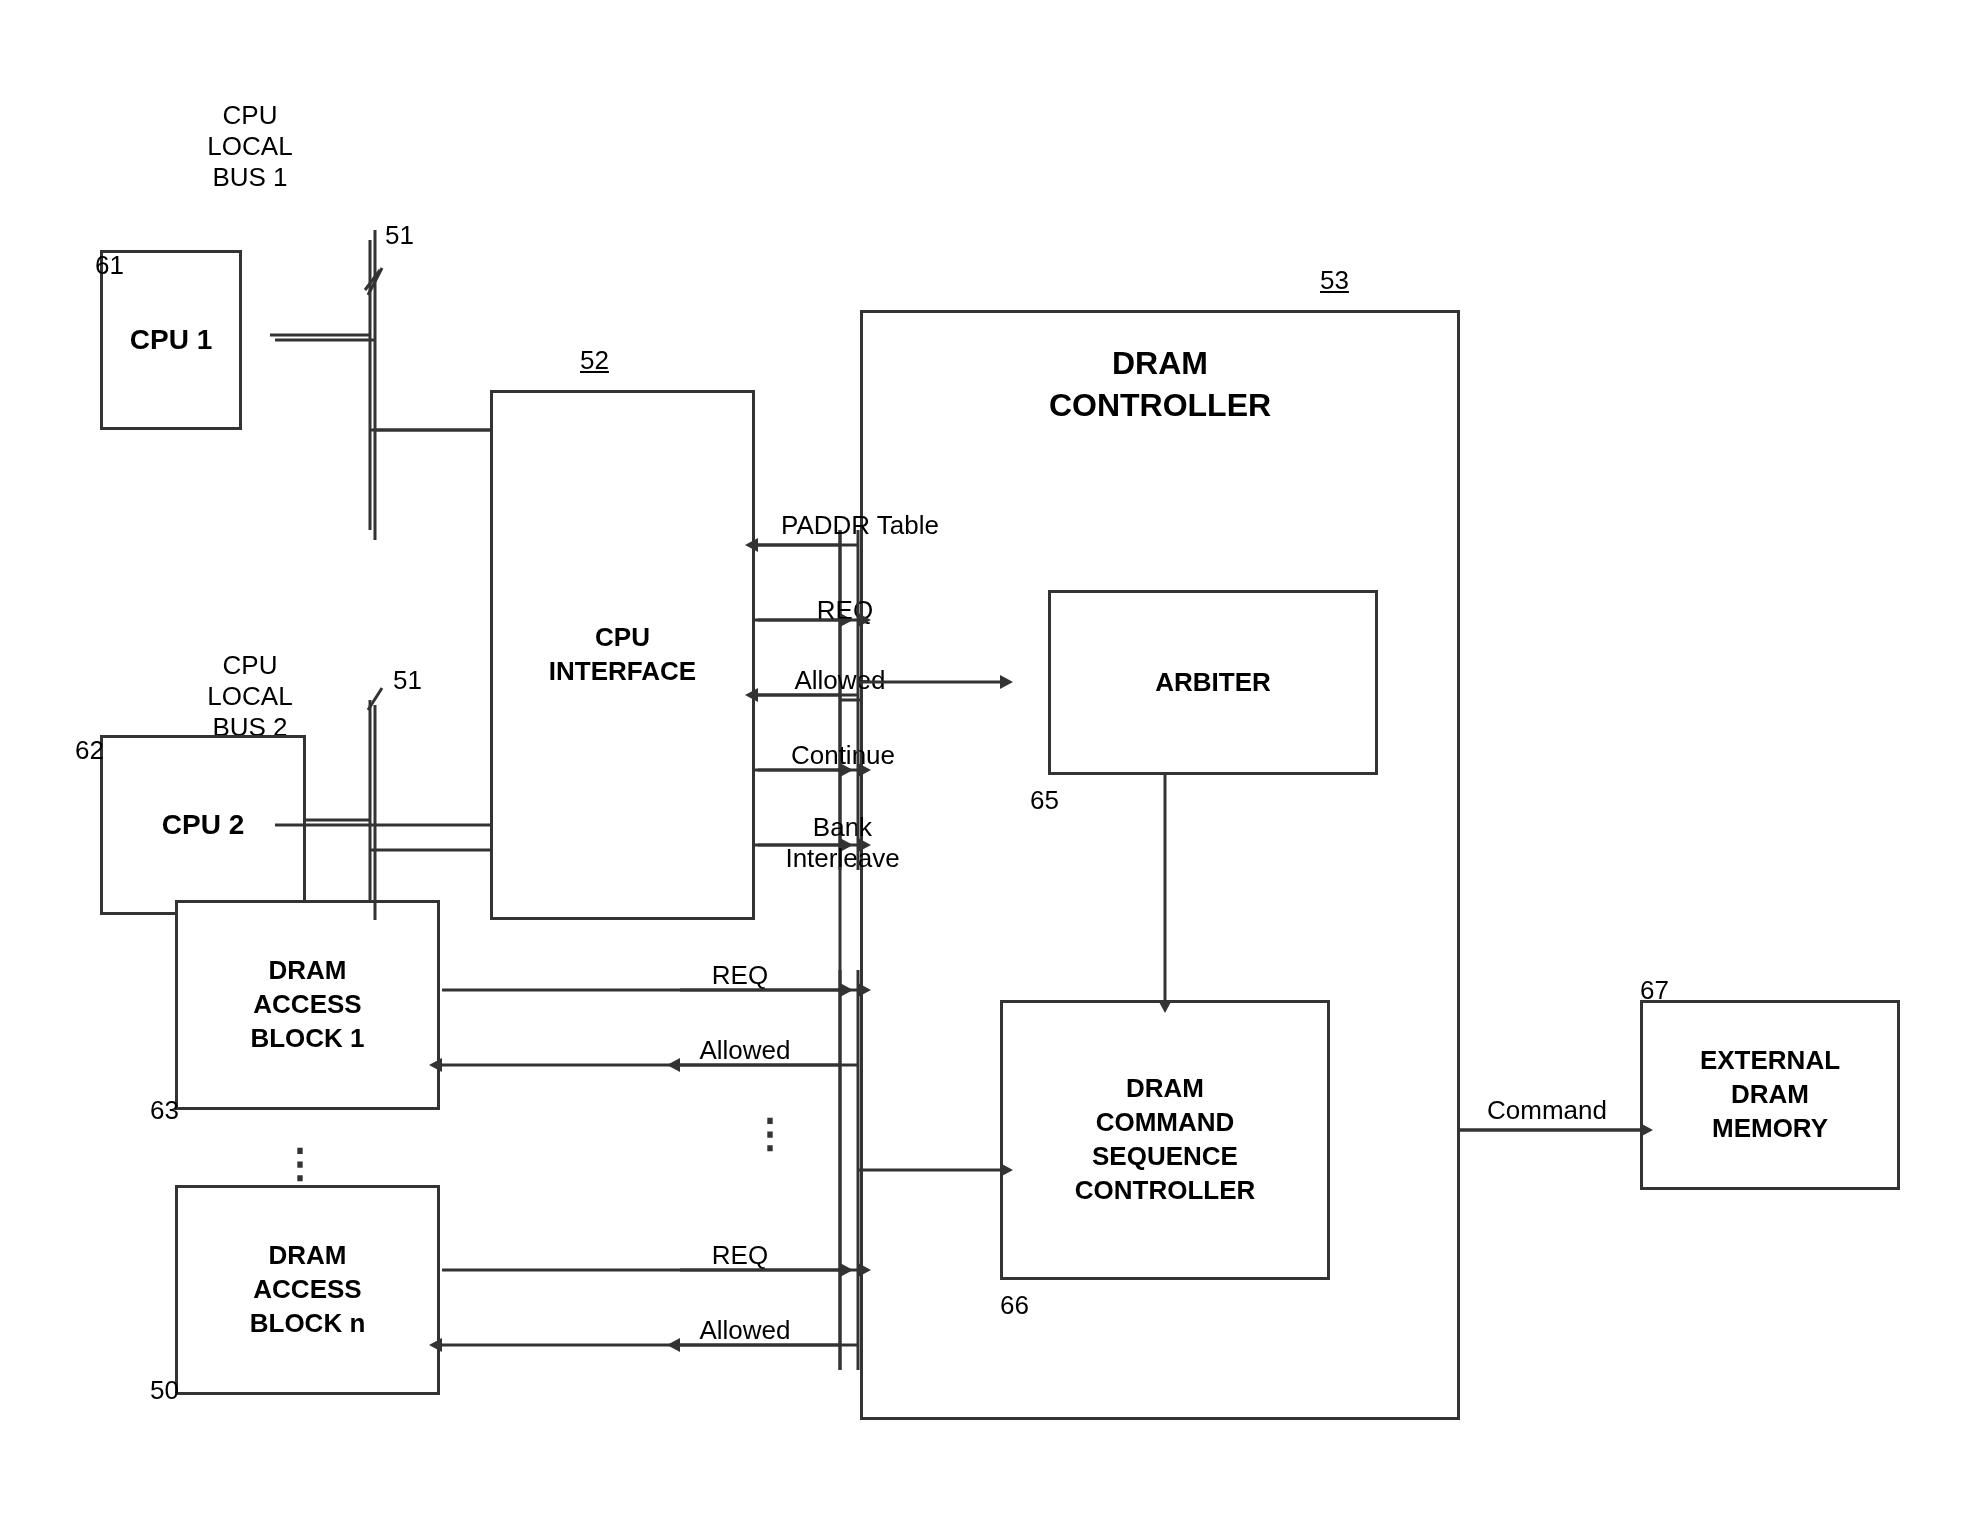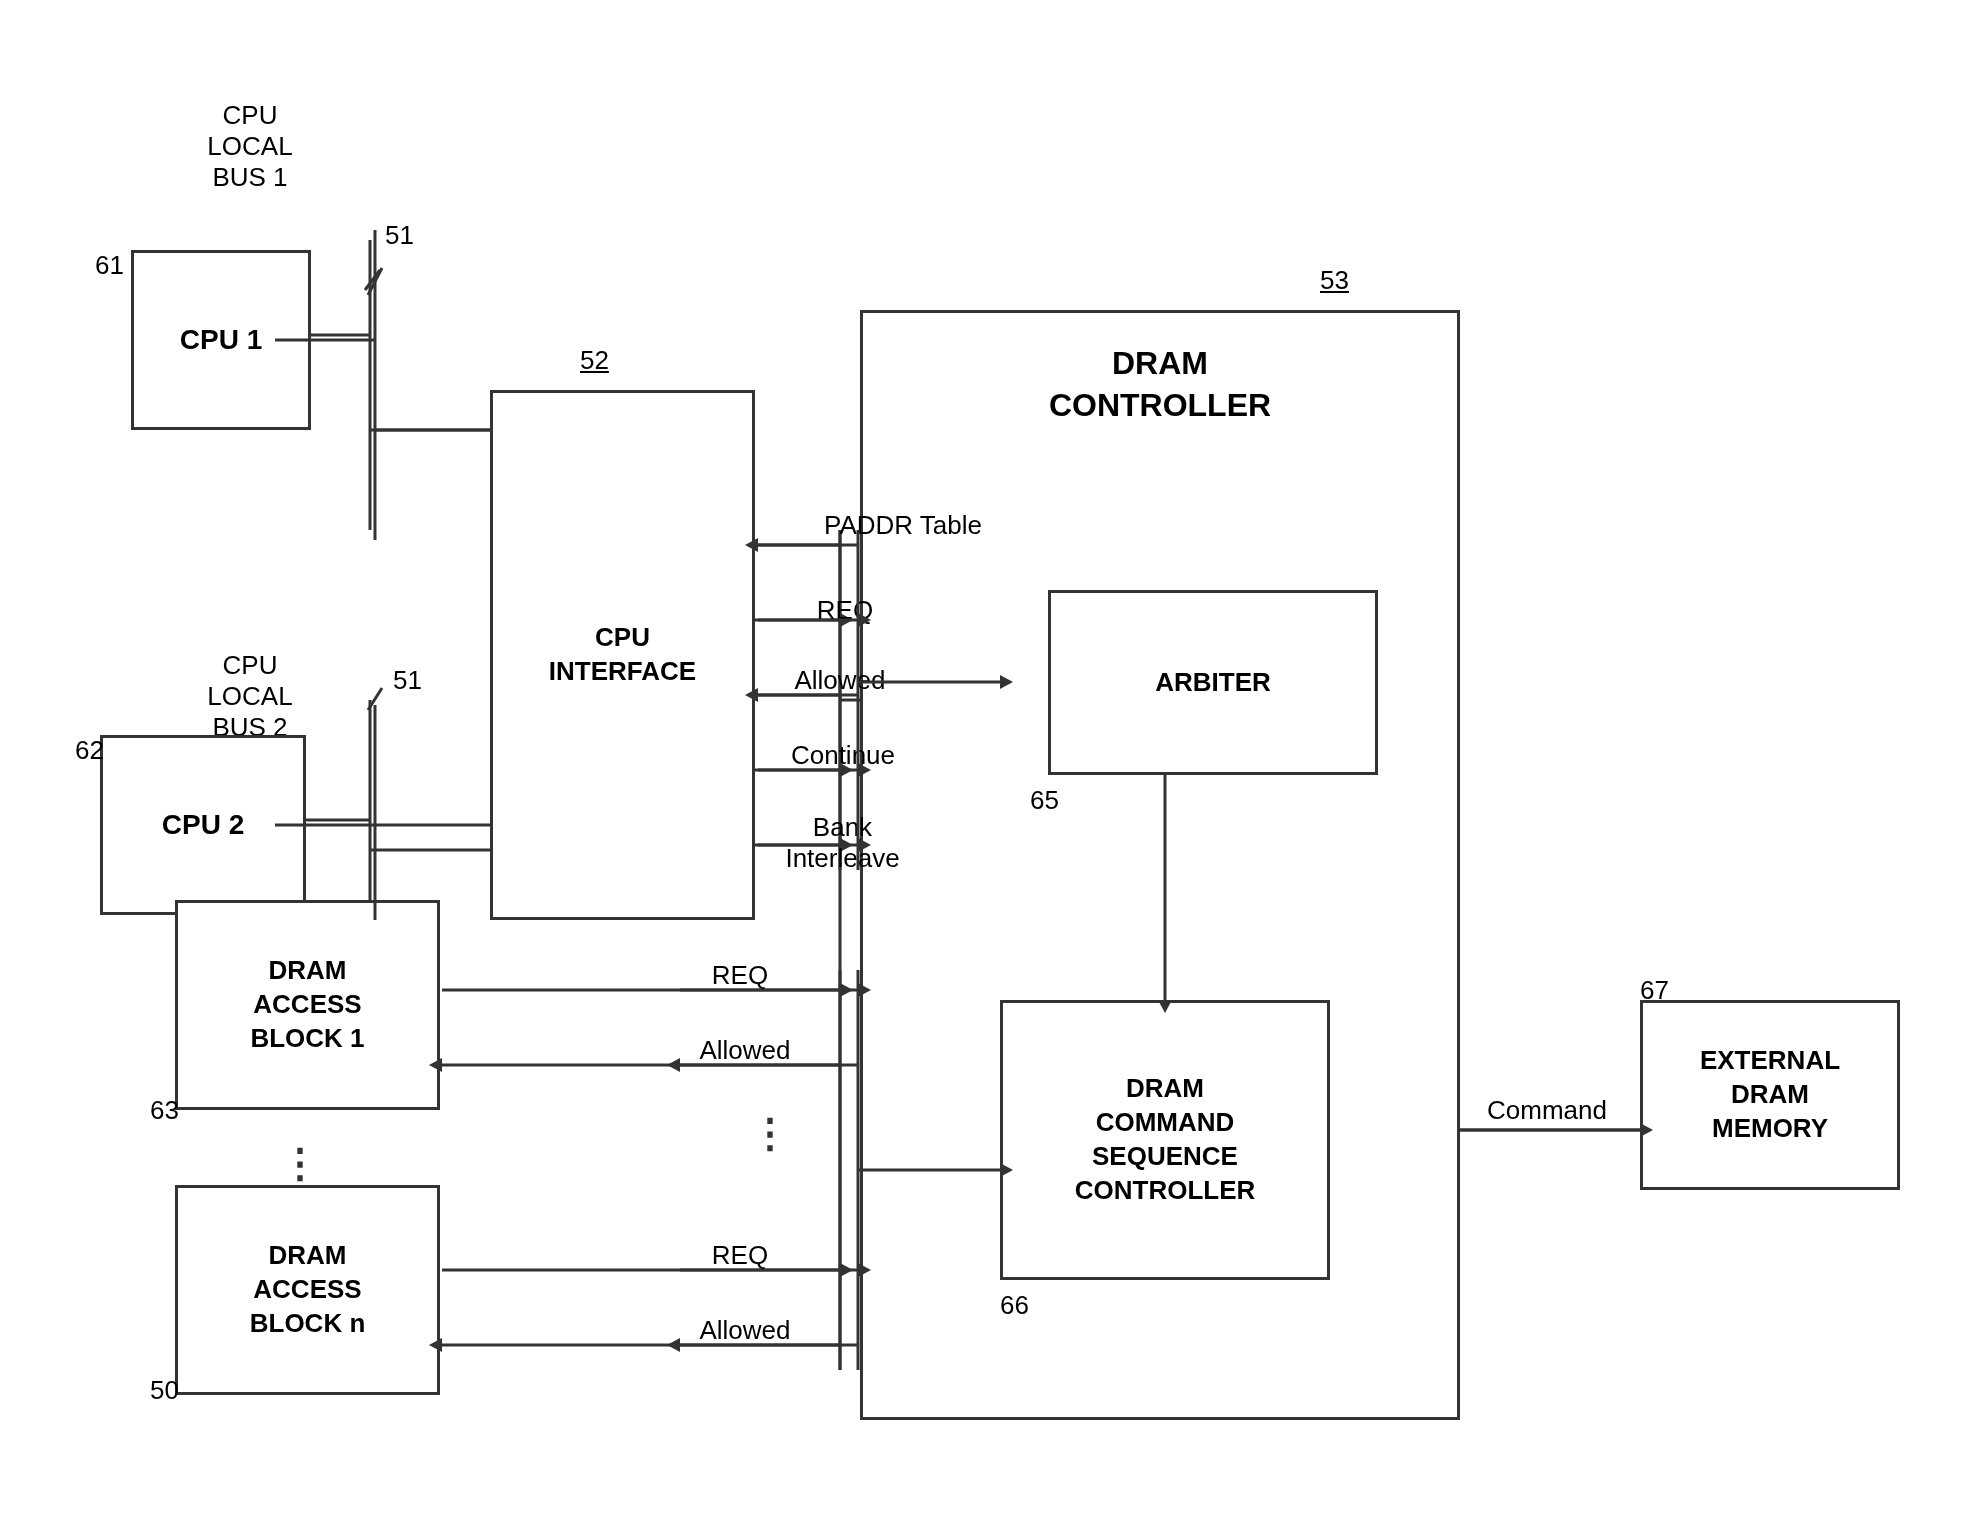--- a/index.html
+++ b/index.html
@@ -124,21 +124,21 @@
 
     <line x1="365" y1="290" x2="380" y2="270"></line>
   </svg>
 
   <div class="ref-num" style="left:385px; top:220px;">51</div>
 
   <div class="signal-label" style="left:170px; top:100px; width:160px;">CPU<br>LOCAL<br>BUS 1</div>
 
   <div class="signal-label" style="left:170px; top:650px; width:160px;">CPU<br>LOCAL<br>BUS 2</div>
 
-  <div class="block" style="left:100px; top:250px; width:180px; height:180px;margin-left:31px;">
+  <div class="block" style="left:100px; top:250px; width:142px; height:180px;">
     <span>CPU 1</span>
   </div>
 
   <div class="ref-num" style="left:75px; top:250px;margin-left:20px;">61</div>
 
   <div class="block" style="left:100px; top:735px; width:206px; height:180px;">
     <span>CPU 2</span>
   </div>
 
   <div class="ref-num" style="left:75px; top:735px;">62</div>
@@ -180,21 +180,21 @@
   </div>
 
   <div class="ref-num" style="left:1000px; top:1290px;">66</div>
 
   <div class="block" style="left:1640px; top:1000px; width:260px; height:190px;">
     <span class="block-label">EXTERNAL<br>DRAM<br>MEMORY</span>
   </div>
 
   <div class="ref-num" style="left:1640px; top:975px;">67</div>
 
-  <div class="signal-label" style="left:755px; top:510px; width:210px; text-align:center;margin-left:43px;">PADDR Table</div>
+  <div class="signal-label" style="left:755px; top:510px; width:210px; text-align:center;">PADDR Table</div>
 
   <div class="signal-label" style="left:795px; top:595px; width:100px; text-align:center;">REQ</div>
 
   <div class="signal-label" style="left:775px; top:665px; width:130px; text-align:center;">Allowed</div>
 
   <div class="signal-label" style="left:773px; top:740px; width:140px; text-align:center;">Continue</div>
 
   <div class="signal-label" style="left:755px; top:812px; width:175px; text-align:center;">Bank Interleave</div>
 
   <div class="signal-label" style="left:690px; top:960px; width:100px; text-align:center;">REQ</div>

